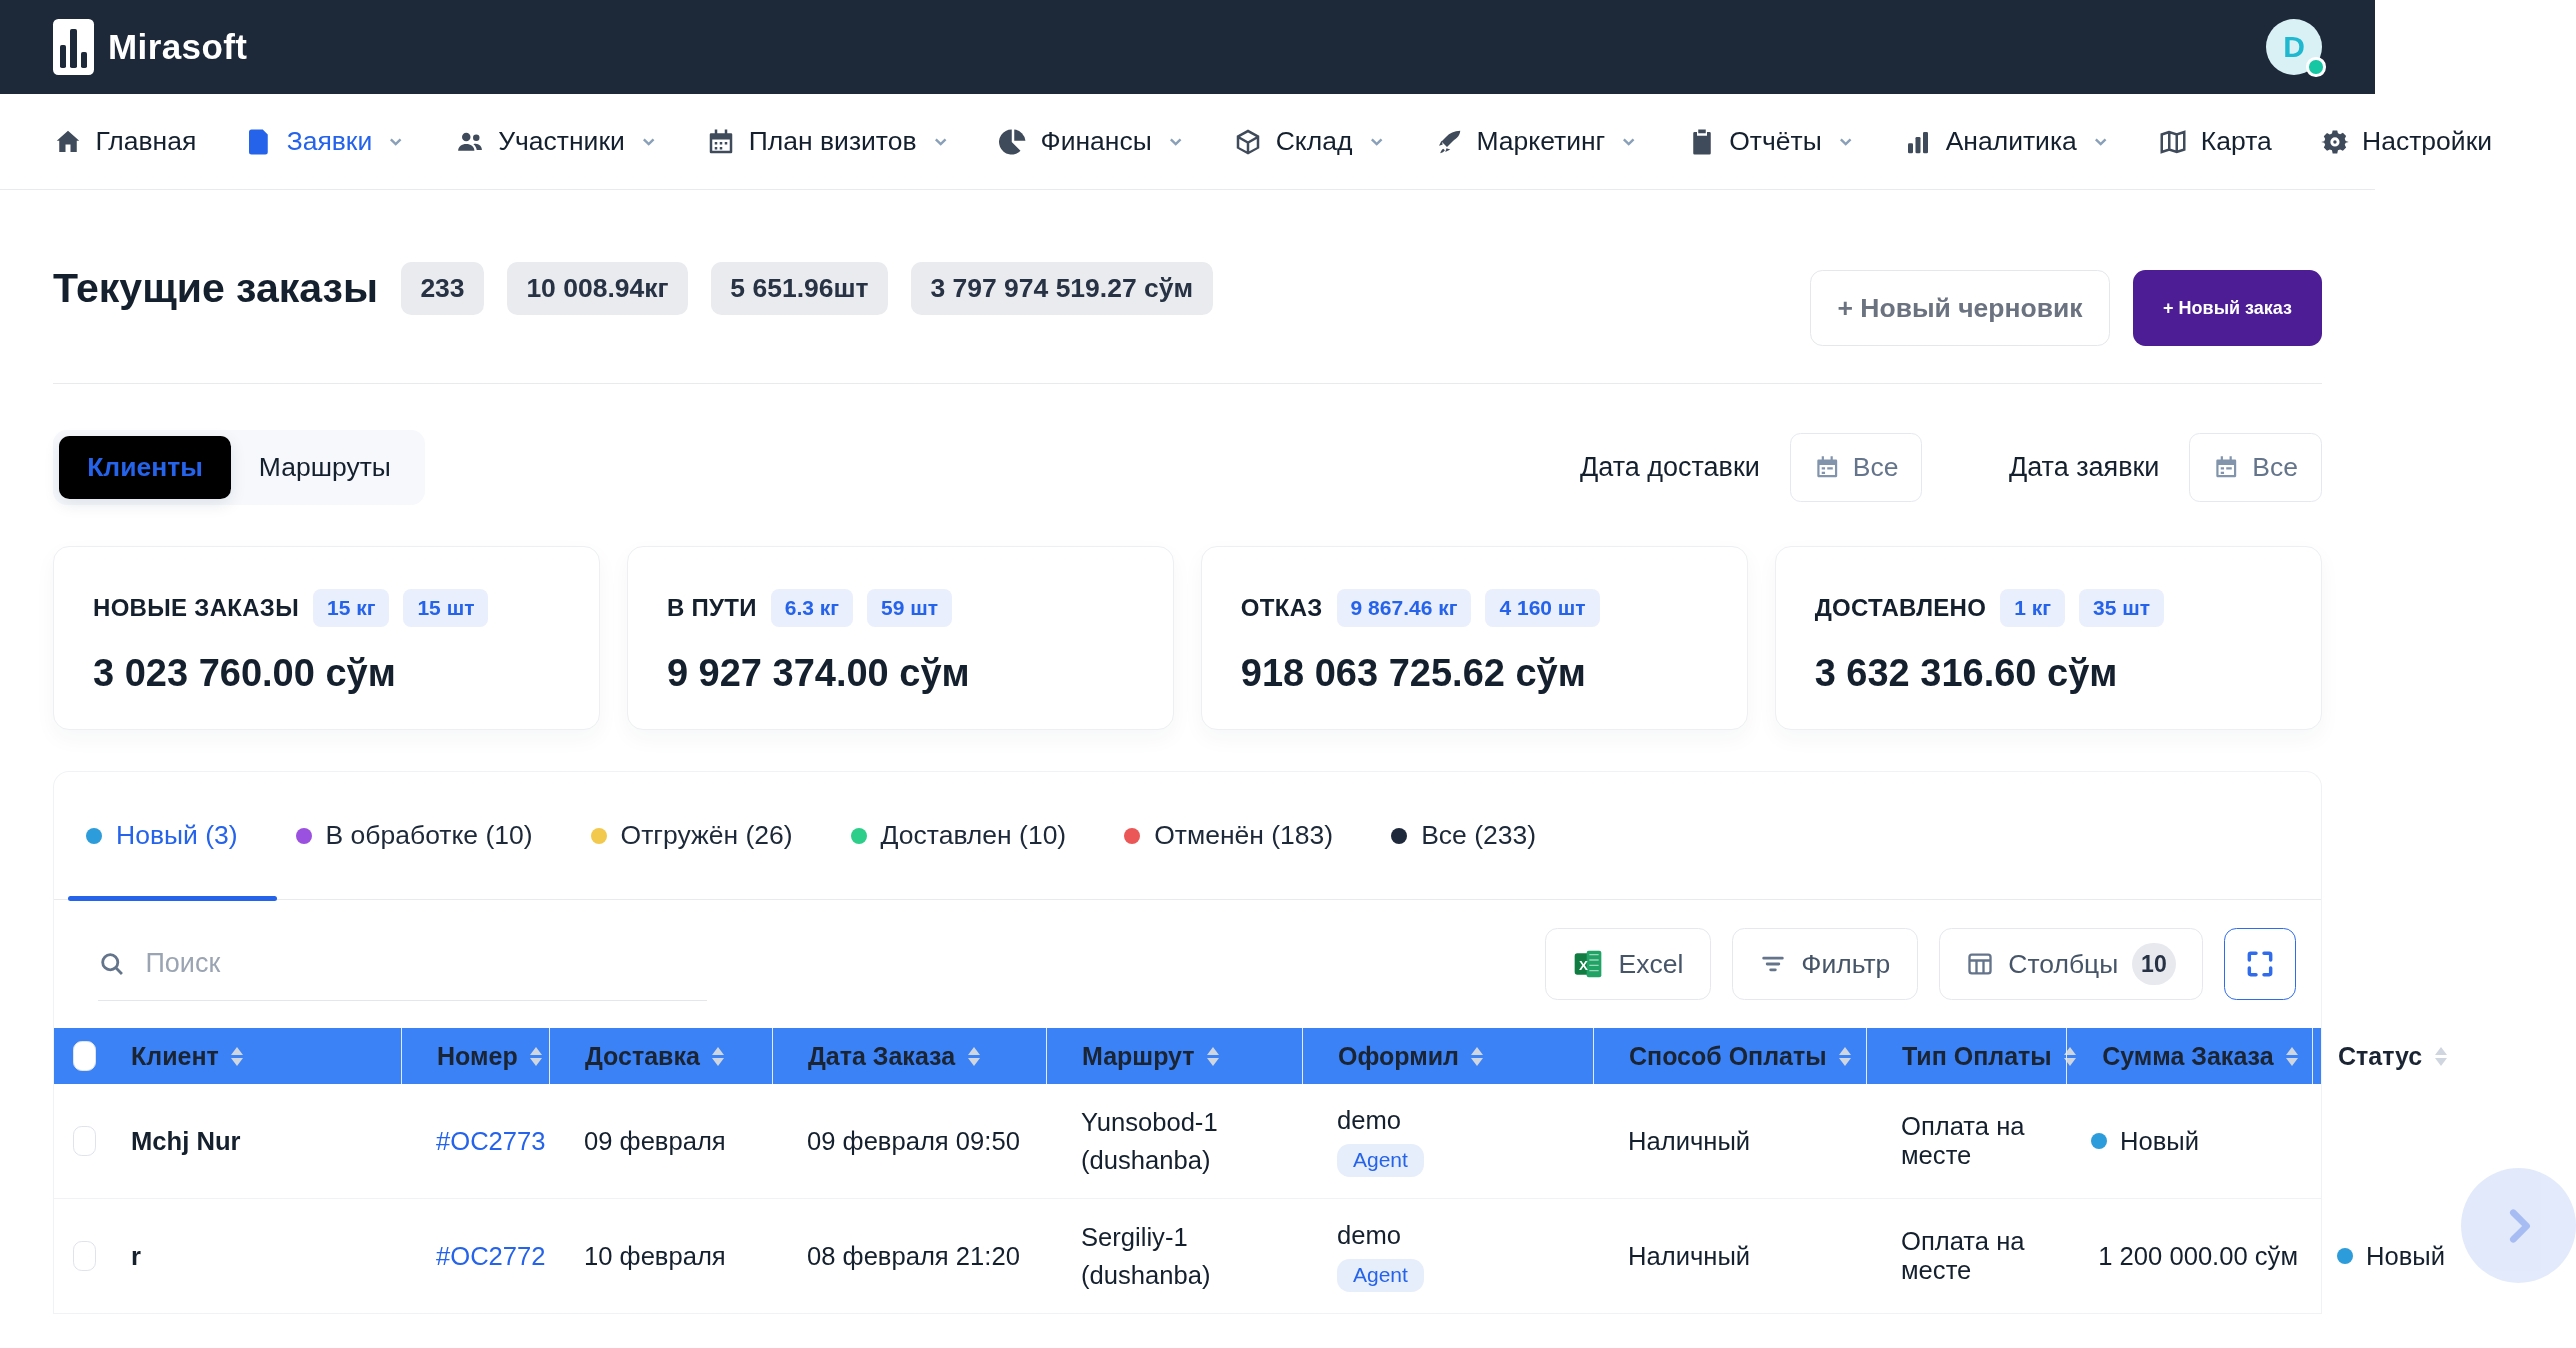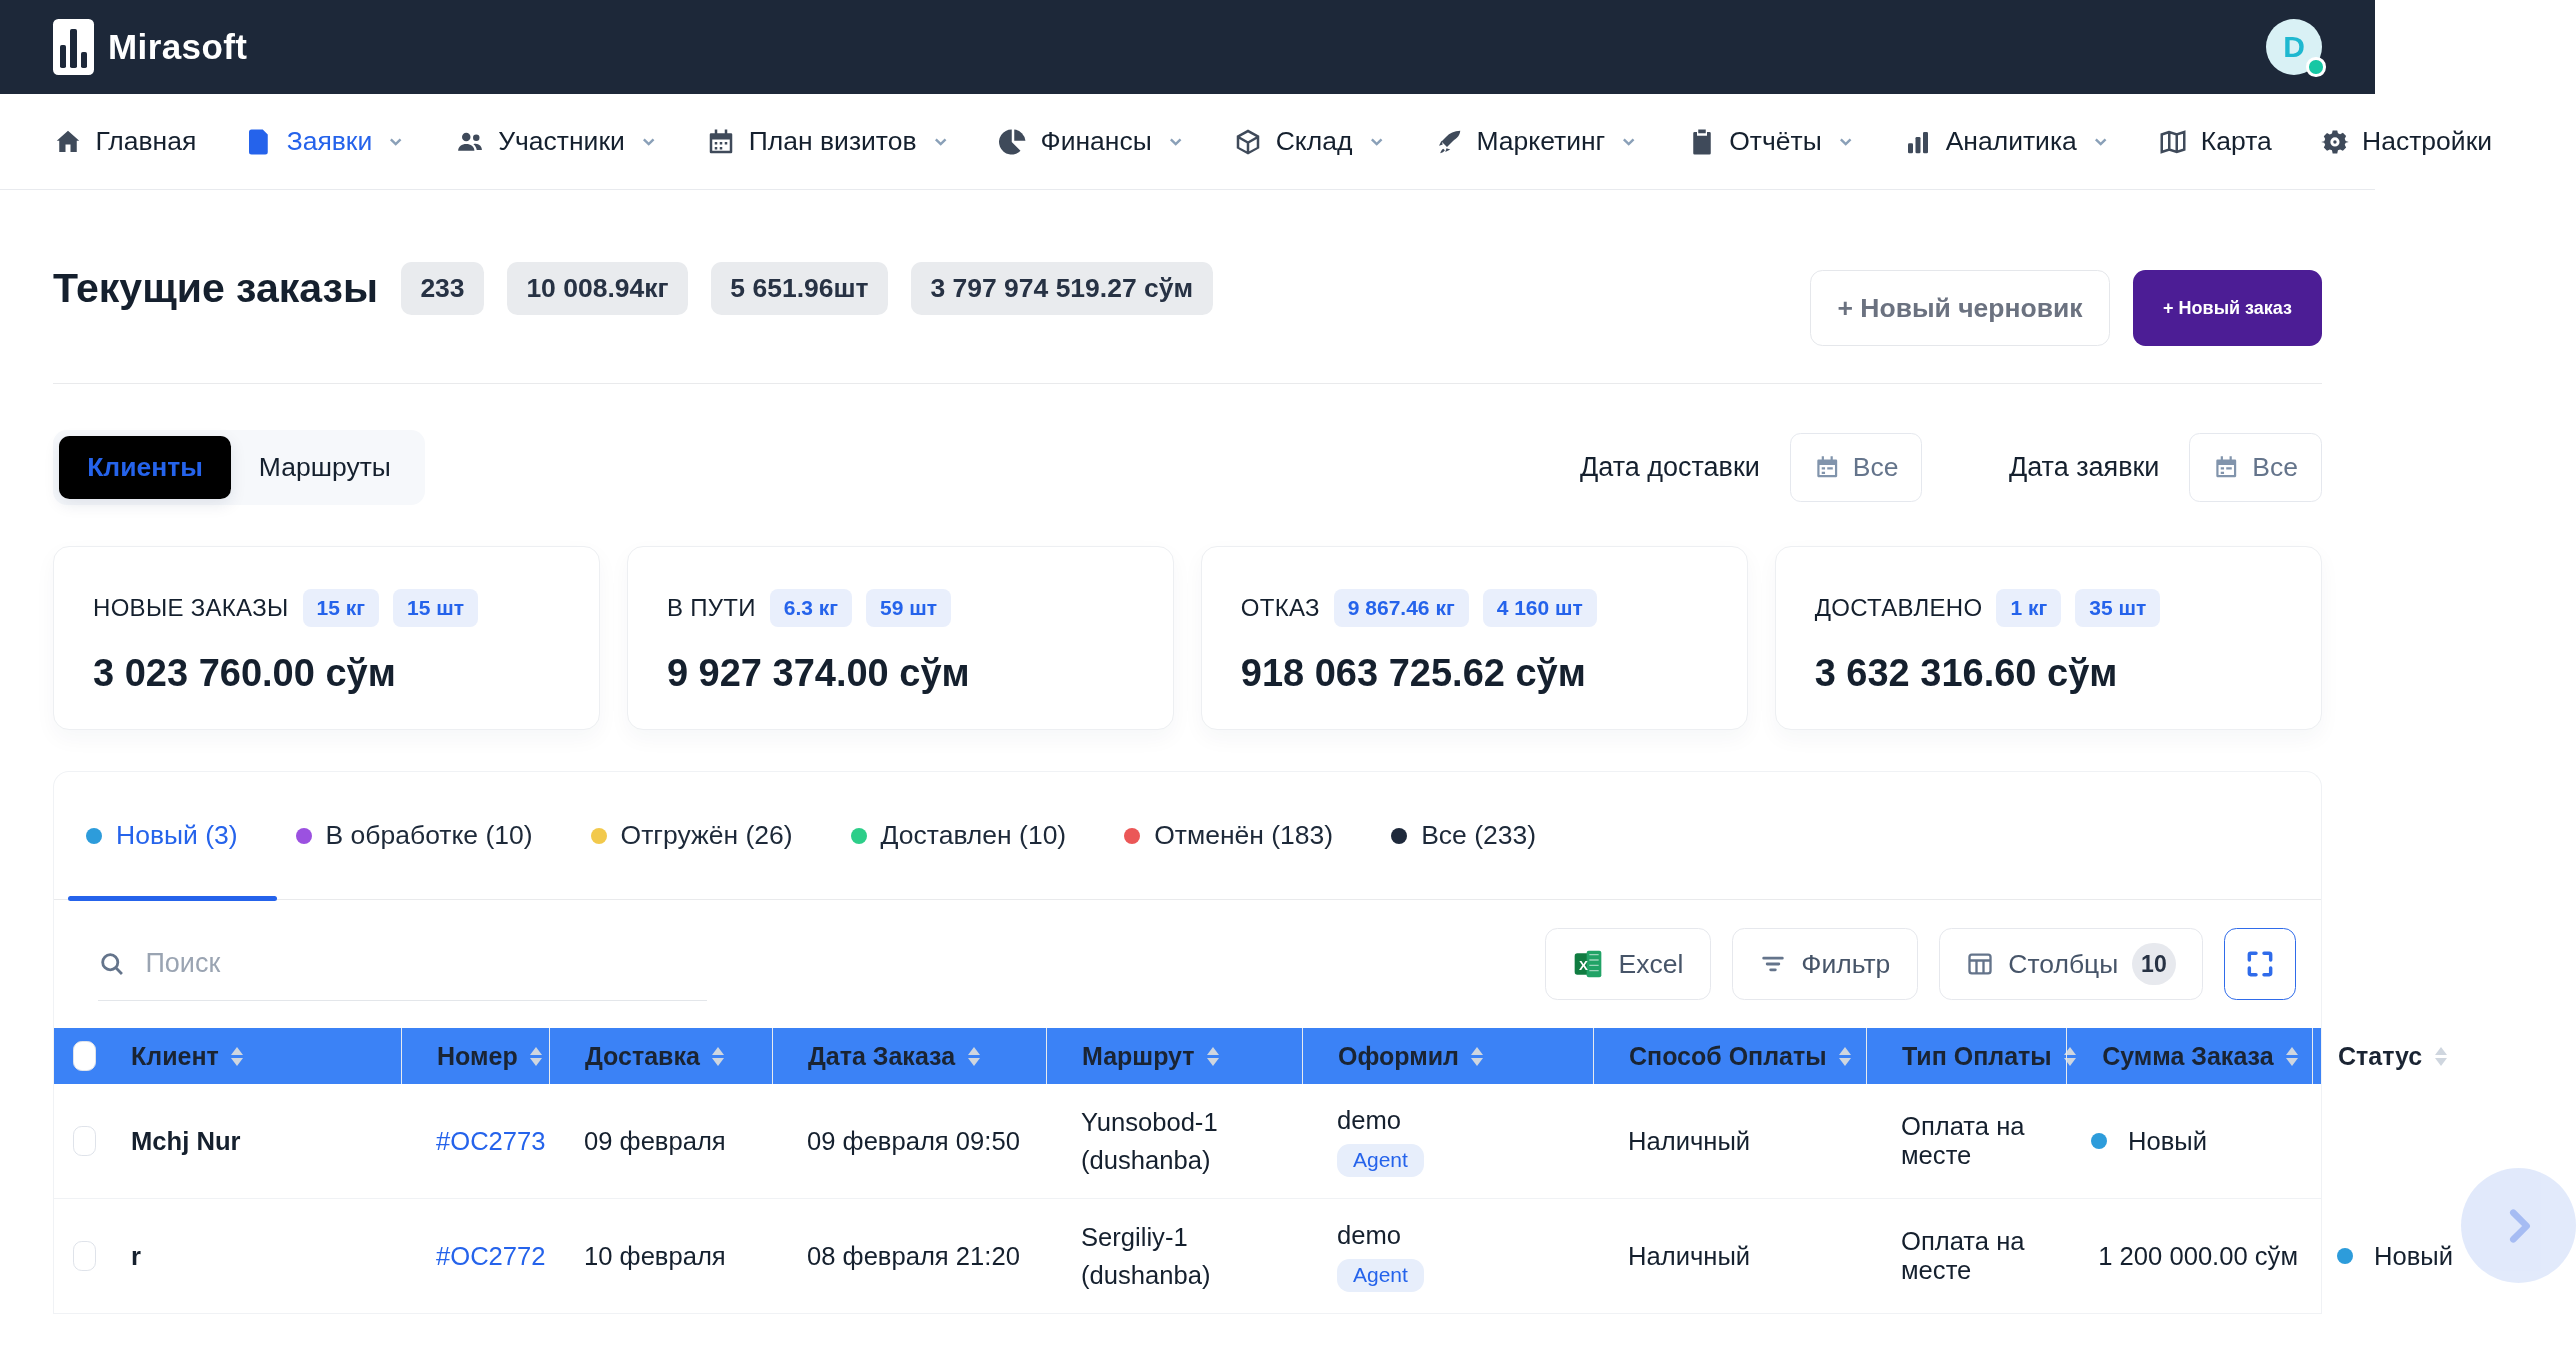--- a/index.html
+++ b/index.html
@@ -54,21 +54,21 @@
   .df-label { font-size:27px; color:#15202e; }
   .df-btn { display:flex; align-items:center; gap:12.4px; border:0.9px solid #e5e8ee; background:#fff;
     border-radius:10.6px; height:69px; padding:0 23px; font-size:26.5px; color:#64748b; cursor:pointer; }
   .df-gap { width:26.5px; }
 
   
   .cards-row { display:flex; gap:26.5px; margin-top:41px; }
   .card { flex:1; background:#fff; border:0.9px solid #edeff2; border-radius:16px;
     box-shadow:0 8.8px 21px rgba(25,40,70,.04); padding:42px 39px; height:184px; }
   .card-head { display:flex; align-items:center; gap:14px; }
-  .card-title { font-size:24px; font-weight:400; color:#15202e; letter-spacing:0.3px; white-space:nowrap; }
+  .card-title { font-size:24px; font-weight:700; color:#15202e; letter-spacing:0.3px; white-space:nowrap; }
   .card-badge { background:#e9effc; color:#2563eb; font-size:21px; font-weight:600;
     padding:7px 14px; border-radius:8px; white-space:nowrap; }
   .card-amount { margin-top:25px; font-size:38px; font-weight:700; color:#15202e; }
 
   
   .panel { margin-top:41px; border:0.9px solid #f0f2f5; border-bottom:none; border-radius:16px 16px 0 0; background:#fff; }
   .tabs-row { height:128px; display:flex; align-items:center; gap:58px; padding:0 32px;
     border-bottom:0.9px solid #e9eaec; }
   .tab { position:relative; height:100%; display:flex; align-items:center; gap:14px;
     font-size:26.5px; color:#1d2939; cursor:pointer; white-space:nowrap; }
@@ -100,21 +100,21 @@
   .hcell.sep { border-left:0.9px solid #e7eaee; }
   .hcell.right { justify-content:flex-end; padding-right:14px; padding-left:14px; }
   .hcell.status { padding-left:25px; }
   .sort { display:flex; flex-direction:column; gap:3.5px; margin-left:12.4px; }
   .sort .up { width:0; height:0; border-left:6.2px solid transparent; border-right:6.2px solid transparent; border-bottom:8px solid #cfd6df; }
   .sort .dn { width:0; height:0; border-left:6.2px solid transparent; border-right:6.2px solid transparent; border-top:8px solid #cfd6df; }
   .trow { height:115px; border-bottom:0.9px solid #f0f2f5; }
   .cell { display:flex; align-items:center; font-size:25.6px; color:#15202e; padding-left:35px; }
   .cell.cb { padding-left:10.6px; }
   .cell.right { justify-content:flex-end; padding-right:14px; padding-left:0; }
-  .cell.status { padding-left:25px; gap:21px; }
+  .cell.status { padding-left:25px; gap:13px; }
   .client { font-weight:700; }
   .order-link { color:#2563eb; cursor:pointer; }
   .route-cell { flex-direction:column; align-items:flex-start; justify-content:center; line-height:1.5; }
   .agent-cell { flex-direction:column; align-items:flex-start; justify-content:center; gap:8.8px; }
   .agent-badge { background:#e7eefb; color:#2563eb; font-size:21px; padding:4.4px 16px; border-radius:12.4px; }
   .status-dot { width:16px; height:16px; border-radius:50%; background:#2d9cdb; }
   input[type=checkbox] { appearance:none; width:30px; height:30px; border:1.8px solid #dfe3ea; border-radius:8.8px;
     background:#fff; cursor:pointer; margin-left:8.8px; }
 
   

